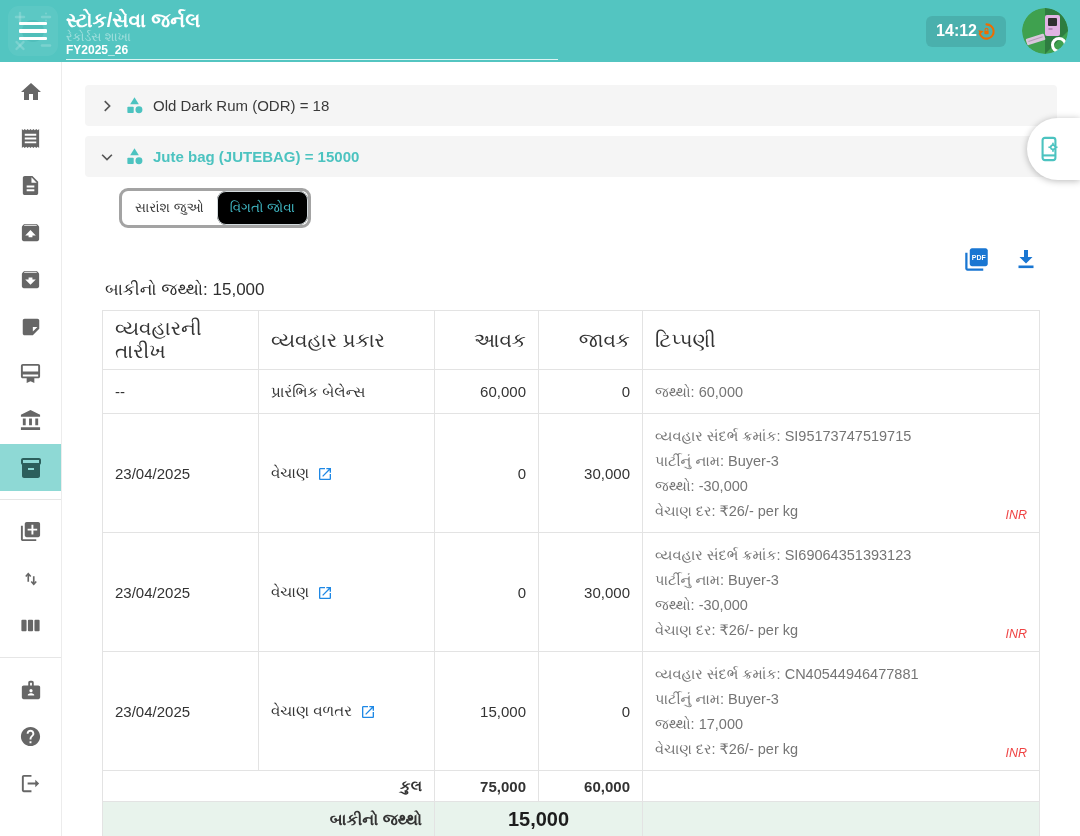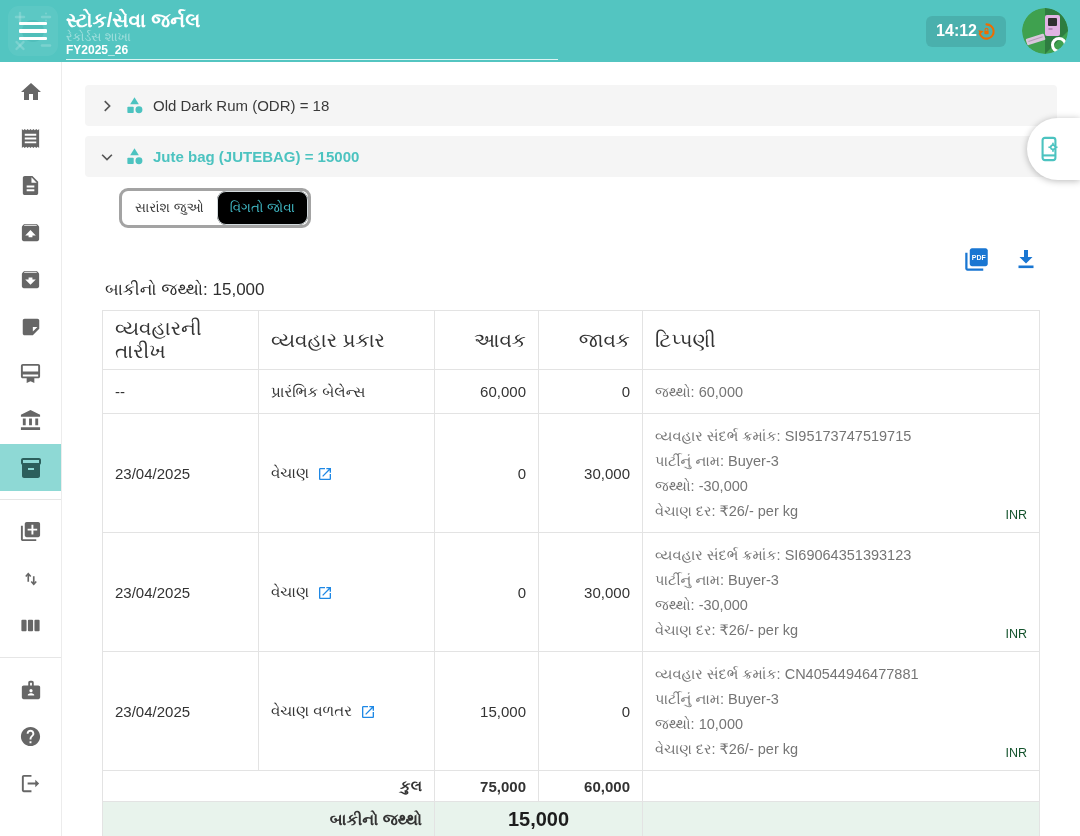--- a/index.html
+++ b/index.html
@@ -49,21 +49,21 @@
   .remaining-label { font-size:17px; color:#2e2e2e; margin:6px 0 10px 3px; }
 
   table { width:100%; border-collapse:collapse; table-layout:fixed; }
   th,td { border:1px solid #e3e3e3; padding:6px 12px; font-size:15px; color:#333; vertical-align:middle; }
   thead th { font-weight:normal; font-size:20px; height:23px; }
   .al { text-align:left; } .ar { text-align:right; }
   tr.r-open td { height:36px; }
   tr.r-tall td { height:106px; }
   td.remark-cell { position:relative; padding:10px 56px 8px 12px; vertical-align:middle; }
   .rl { color:#757575; font-size:14.5px; line-height:25px; white-space:nowrap; overflow:hidden; }
-  .inr { position:absolute; right:12px; bottom:10px; color:#14532d; font-size:12.5px; }
+  .inr { position:absolute; right:12px; bottom:10px; color:#ef4444; font-size:12.5px;font-style:italic; }
   .type-cell span { vertical-align:middle; }
   .link-ic { vertical-align:middle; margin-left:8px; cursor:pointer; }
   tr.total-row td { height:22px; font-weight:bold;margin-top:24px; }
   tr.closing-row td { background:#e8f3ec; height:32px; }
   .closing-label { font-weight:bold; font-size:16px; }
   .closing-val { font-weight:bold; font-size:20px; text-align:center; color:#1d1d1d; }
 
   
   .float-pill { position:absolute; top:118px; right:0; width:53px; height:62px; background:#fff; border-radius:32px 0 0 32px; box-shadow:0 1px 7px rgba(0,0,0,0.28); display:flex; align-items:center; justify-content:center; cursor:pointer; z-index:10; }
 </style>
@@ -337,21 +337,21 @@
               <td class="al type-cell">
                 <span>વેચાણ વળતર</span><svg class="link-ic" width="16" height="16" viewBox="0 0 24 24" fill="#1e88e5">
                     <path d="M19 19H5V5h7V3H5c-1.11 0-2 .9-2 2v14c0 1.1.89 2 2 2h14c1.1 0 2-.9 2-2v-7h-2v7zM14 3v2h3.59l-9.83 9.83 1.41 1.41L19 6.41V10h2V3h-7z"></path>
                   </svg>
               </td>
               <td class="ar">15,000</td>
               <td class="ar">0</td>
               <td class="remark-cell">
                 <div class="rl">વ્યવહાર સંદર્ભ ક્રમાંક: CN40544946477881</div>
                 <div class="rl">પાર્ટીનું નામ: Buyer-3</div>
-                <div class="rl">જથ્થો: 10,000</div>
+                <div class="rl">જથ્થો: 17,000</div>
                 <div class="rl">વેચાણ દર: ₹26/- per kg</div>
                 <span class="inr">INR</span>
               </td>
             </tr>
 
             <tr class="total-row">
               <td colspan="2" class="ar">કુલ</td>
               <td class="ar">75,000</td>
               <td class="ar">60,000</td>
               <td></td>

